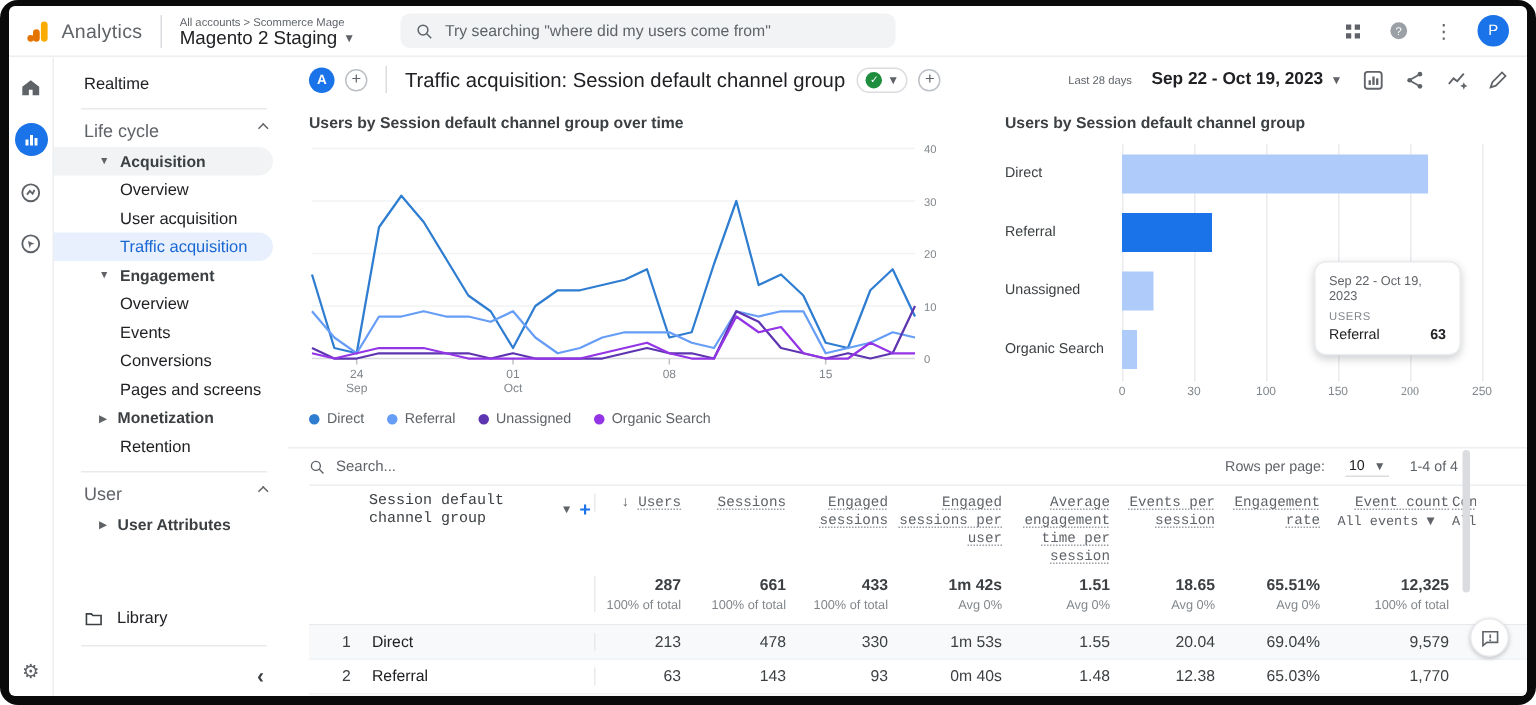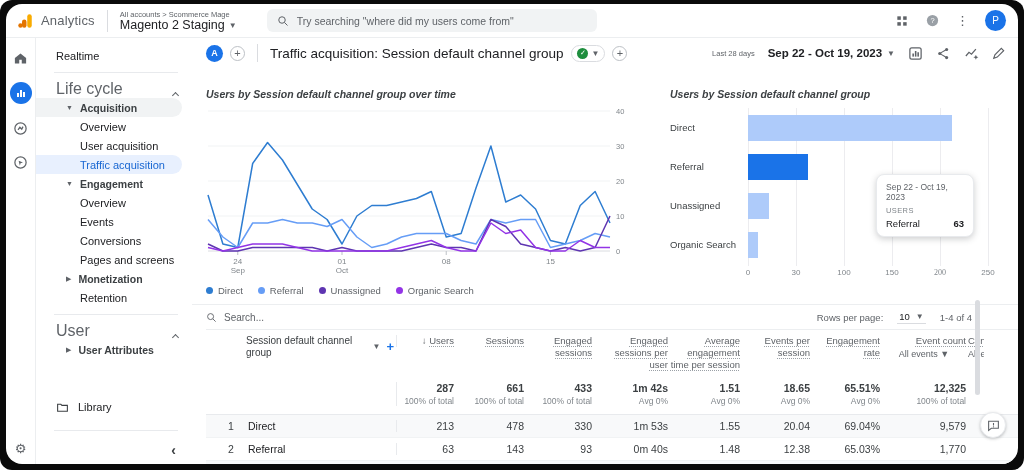--- a/index.html
+++ b/index.html
@@ -1,18 +1,18 @@
 <!DOCTYPE html>
 <html><head>
 <meta charset="utf-8">
 <style>
   * { margin:0; padding:0; box-sizing:border-box; }
   body { background:#fff; font-family:"Liberation Sans","DejaVu Sans",sans-serif; color:#202124; }
   .screen { width:1024px; height:470px; background:#0a0a0a; border-radius:12px; padding:4px 6px 6px 6px; }
-  .app { background:#fff; border-radius:16px; width:100%; height:100%; overflow:hidden; display:flex; flex-direction:column; }
+  .app { background:#fff; border-radius:4px; width:100%; height:100%; overflow:hidden; display:flex; flex-direction:column; }
 
   
   .topbar { height:34px; display:flex; align-items:center; flex:0 0 34px; border-bottom:1px solid #eceef0; padding:0 12px 0 10px; }
   .logo-area { display:flex; align-items:center; gap:7px; }
   .logo-text { font-size:13px; color:#5f6368; letter-spacing:.2px; }
   .tb-divider { width:1px; height:22px; background:#dadce0; margin:0 12px; }
   .crumb { font-size:7.5px; color:#5f6368; line-height:9px; }
   .prop-row { font-size:12.5px; color:#202124; display:flex; align-items:center; gap:4px; line-height:13px; }
   .caret { font-size:8px; color:#5f6368; }
   .searchbar { margin-left:30px; width:330px; height:23px; background:#f1f3f4; border-radius:6px; display:flex; align-items:center; gap:8px; padding:0 10px; }
@@ -26,44 +26,44 @@
   .rail { width:30px; border-right:1px solid #eceef0; display:flex; flex-direction:column; align-items:center; padding-top:10px; gap:14px; flex:0 0 30px; }
   .rail-ic { width:20px; height:20px; display:flex; align-items:center; justify-content:center; }
   .rail-sel { width:22px; height:22px; border-radius:50%; background:#1a73e8; }
   .rail-gear { margin-top:auto; margin-bottom:8px; font-size:13px; color:#5f6368; }
 
   .sidebar { width:156px; flex:0 0 156px; padding-top:8px; display:flex; flex-direction:column; font-size:11px; }
   .sb-item { height:19px; display:flex; align-items:center; padding-left:20px; color:#202124; font-size:11px; }
   .sb-sub { padding-left:44px; }
   .sb-parent { padding-left:30px; gap:7px; font-weight:bold; font-size:10.5px; color:#3c4043; }
   .sb-parent .tri { font-size:7px; color:#5f6368; font-weight:normal; }
-  .sb-sect { height:18px; display:flex; align-items:flex-end; justify-content:space-between; padding:0 14px 0 20px; color:#5f6368; font-size:16px; }
+  .sb-sect { height:18px; display:flex; align-items:flex-start; justify-content:space-between; padding:0 14px 0 20px; color:#5f6368; font-size:12px; }
   .chev-up { width:5px; height:5px; border-left:1.2px solid #5f6368; border-top:1.2px solid #5f6368; transform:rotate(45deg); margin-top:3px; }
   .pill-gray { background:#f1f3f4; border-radius:0 14px 14px 0; margin-right:10px; }
   .pill-sel { background:#e8f0fe; border-radius:0 14px 14px 0; margin-right:10px; color:#1967d2; }
   .sb-div { height:1px; background:#e8eaed; margin:7px 14px 7px 18px; }
   .sb-bottom { margin-top:auto; }
-  .sb-library { height:22px; display:flex; gap:9px; padding-left:20px; font-size:11px; }
+  .sb-library { height:22px; display:flex; align-items:center; gap:9px; padding-left:20px; font-size:11px; }
   .sb-collapse { display:flex; justify-content:flex-end; padding:4px 16px 6px 0; color:#3c4043; font-size:14px; font-weight:bold; }
 
   
   .main { flex:1; position:relative; min-width:0; display:flex; flex-direction:column; }
   .report-header { height:30px; flex:0 0 30px; display:flex; align-items:center; padding:0 12px 0 14px; }
   .ws-badge { width:17px; height:17px; border-radius:50%; background:#1a73e8; color:#fff; font-size:9px; display:flex; align-items:center; justify-content:center; font-weight:bold; }
   .plus-btn { width:15px; height:15px; border:1px solid #bdc1c6; border-radius:50%; color:#5f6368; font-size:11px; line-height:13px; text-align:center; margin-left:7px; }
   .rh-div { width:1px; height:18px; background:#dadce0; margin:0 12px; }
   .report-title { font-size:13.5px; color:#202124; }
   .ok-pill { display:flex; align-items:center; gap:3px; border:1px solid #dadce0; border-radius:10px; padding:2px 5px; margin-left:8px; }
   .ok-dot { width:11px; height:11px; border-radius:50%; background:#1e8e3e; color:#fff; font-size:7px; display:flex; align-items:center; justify-content:center; }
   .rh-right { margin-left:auto; display:flex; align-items:center; gap:13px; }
   .date-preset { font-size:7.5px; color:#5f6368; }
   .date-range { font-size:11.5px; color:#202124; font-weight:bold; display:flex; gap:5px; align-items:center; }
 
   .charts { display:flex; padding:4px 14px 0 14px; gap:36px; flex:0 0 222px; }
-  .chart-title { font-size:10.5px; color:#3c4043; margin:16px 0 2px 0;font-style:italic; }
+  .chart-title { font-size:10.5px; color:#3c4043; margin:4px 0 2px 0; }
   .line-card { width:428px; }
   .legend { display:flex; gap:15px; margin-top:1px; }
   .lg-item { display:flex; align-items:center; gap:5px; font-size:9.5px; color:#5f6368; }
   .lg-dot { width:7px; height:7px; border-radius:50%; }
 
   .bar-card { width:322px; position:relative; }
   .bar-plot { position:relative; height:158px; margin-top:8px; }
   .grid-v { position:absolute; top:0; bottom:0; width:1px; background:#ececef; }
   .bar-row { position:relative; height:39px; display:flex; align-items:center; }
   .bar-label { width:78px; flex:0 0 78px; font-size:9.5px; color:#3c4043; padding-right:6px; }
@@ -80,21 +80,21 @@
 
   
   .table-section { flex:1; min-height:0; padding:0 0 0 14px; border-top:1px solid #eceef0; margin-top:8px; }
   .table-toolbar { height:24px; display:flex; align-items:center; }
   .tt-search { display:flex; align-items:center; gap:7px; font-size:10px; color:#5f6368; }
   .tt-right { margin-left:auto; display:flex; align-items:center; gap:14px; padding-right:46px; font-size:9.5px; color:#5f6368; }
   .rpp-val { border-bottom:1px solid #dadce0; padding:0 2px 1px 2px; color:#202124; display:flex; gap:6px; align-items:center; }
   .gtable { font-size:10.5px; }
   .grow { display:grid; grid-template-columns:190px 60px 70px 68px 76px 72px 70px 70px 86px 16px; }
   .hrow { border-top:1px solid #eceef0; padding-top:5px; min-height:46px; align-items:start; }
-  .hcell { text-align:right; font-size:9.5px; color:#5f6368; line-height:12px; padding-right:2px; }
+  .hcell { text-align:right; font-size:9.5px; color:#5f6368; line-height:12px; padding-right:2px;font-family:Liberation Mono, monospace; }
   .hcell .hl { text-decoration:underline dotted #9aa0a6 1px; text-underline-offset:2px; }
   .hsub { font-size:9px; color:#5f6368; margin-top:1px;text-align:center; }
   .hdim { text-align:left; padding-left:40px; color:#3c4043; font-size:10px; display:flex; align-items:center; gap:6px; }
   .hplus { color:#1a73e8; font-size:13px; font-weight:bold; }
   .clip { overflow:hidden; white-space:nowrap; text-align:left; }
   .vline { border-left:1px solid #e8eaed; }
   .totrow { min-height:40px; align-items:center; padding:3px 0 5px 0; border-bottom:1px solid #e8eaed; }
   .tcell { text-align:right; padding-right:2px; }
   .tval { font-weight:bold; font-size:10.5px; color:#3c4043; }
   .tsub { font-size:8.5px; color:#80868b; margin-top:2px; }

